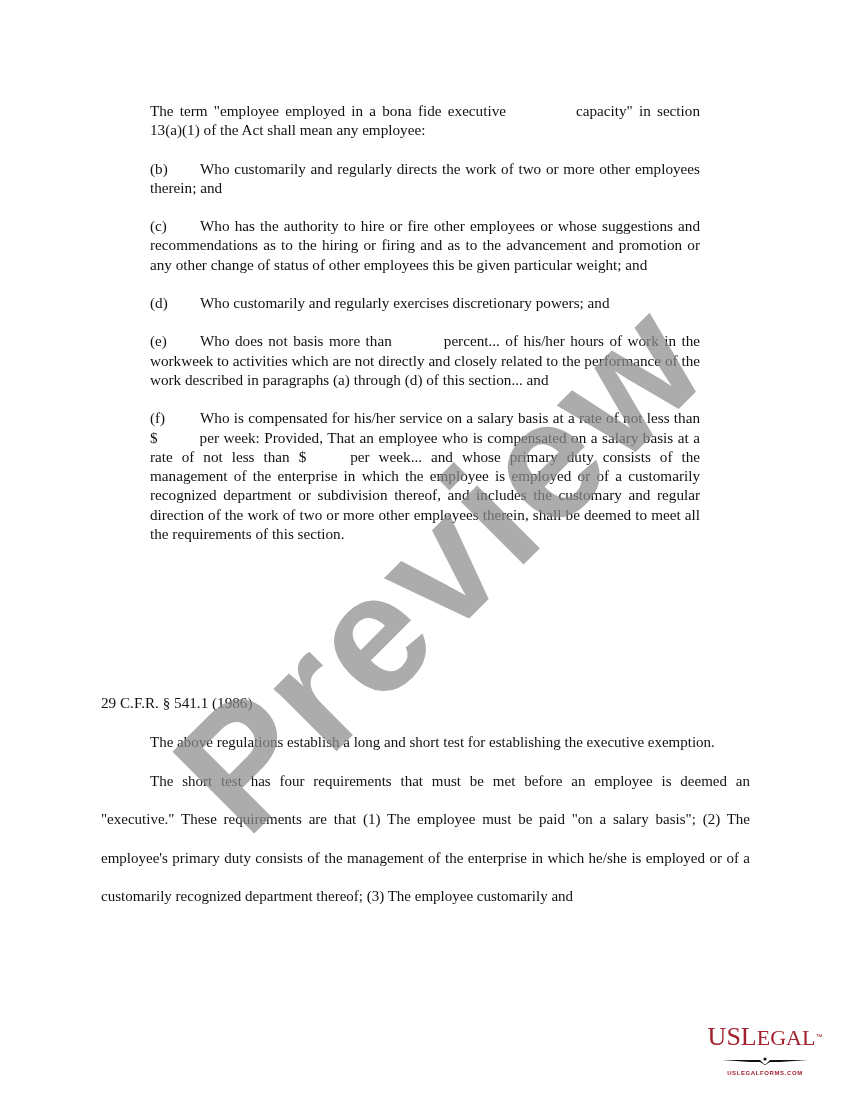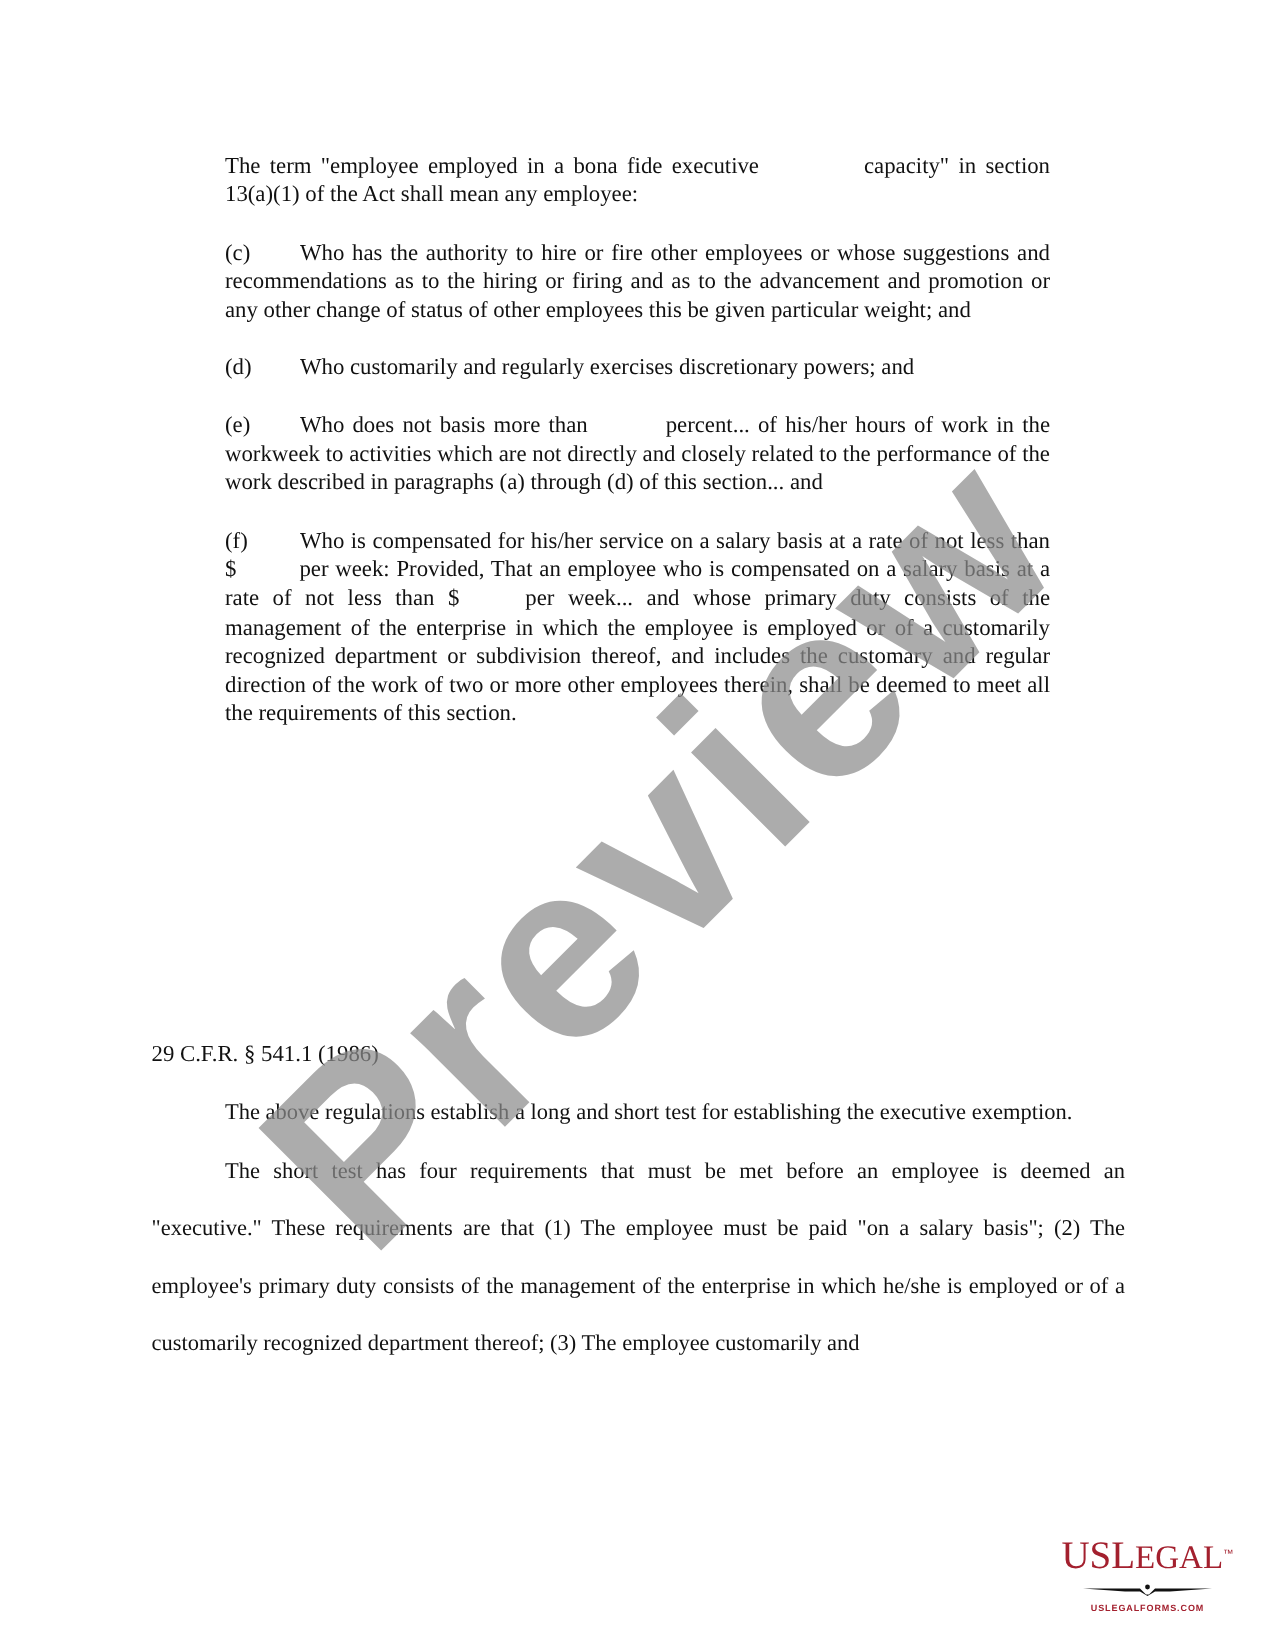--- a/index.html
+++ b/index.html
@@ -29,20 +29,23 @@
 </head>
 <body>
 
 <div class="page">
 
   <div class="quote" style="top:101px;">
     <p class="qp">
       <span>The term "employee employed in a bona fide executive</span><span class="gap" style="width:70px;"></span><span>capacity" in section 13(a)(1) of the Act shall mean any employee:</span>
     </p>
     <p class="qp">
+      <span class="lbl">(b)</span><span>Who customarily and regularly directs the work of two or more other employees therein; and</span>
+    </p>
+    <p class="qp">
       <span class="lbl">(c)</span><span>Who has the authority to hire or fire other employees or whose suggestions and recommendations as to the hiring or firing and as to the advancement and promotion or any other change of status of other employees this be given particular weight; and</span>
     </p>
     <p class="qp">
       <span class="lbl">(d)</span><span>Who customarily and regularly exercises discretionary powers; and</span>
     </p>
     <p class="qp">
       <span class="lbl">(e)</span><span>Who does not basis more than</span><span class="gap" style="width:52px;"></span><span>percent... of his/her hours of work in the workweek to activities which are not directly and closely related to the performance of the work described in paragraphs (a) through (d) of this section... and</span>
     </p>
     <p class="qp">
       <span class="lbl">(f)</span><span>Who is compensated for his/her service on a salary basis at a rate of not less than $</span><span class="gap" style="width:42px;"></span><span>per week: Provided, That an employee who is compensated on a salary basis at a rate of not less than $</span><span class="gap" style="width:44px;"></span><span>per week... and whose primary duty consists of the management of the enterprise in which the employee is employed or of a customarily recognized department or subdivision thereof, and includes the customary and regular direction of the work of two or more other employees therein, shall be deemed to meet all the requirements of this section.</span>

